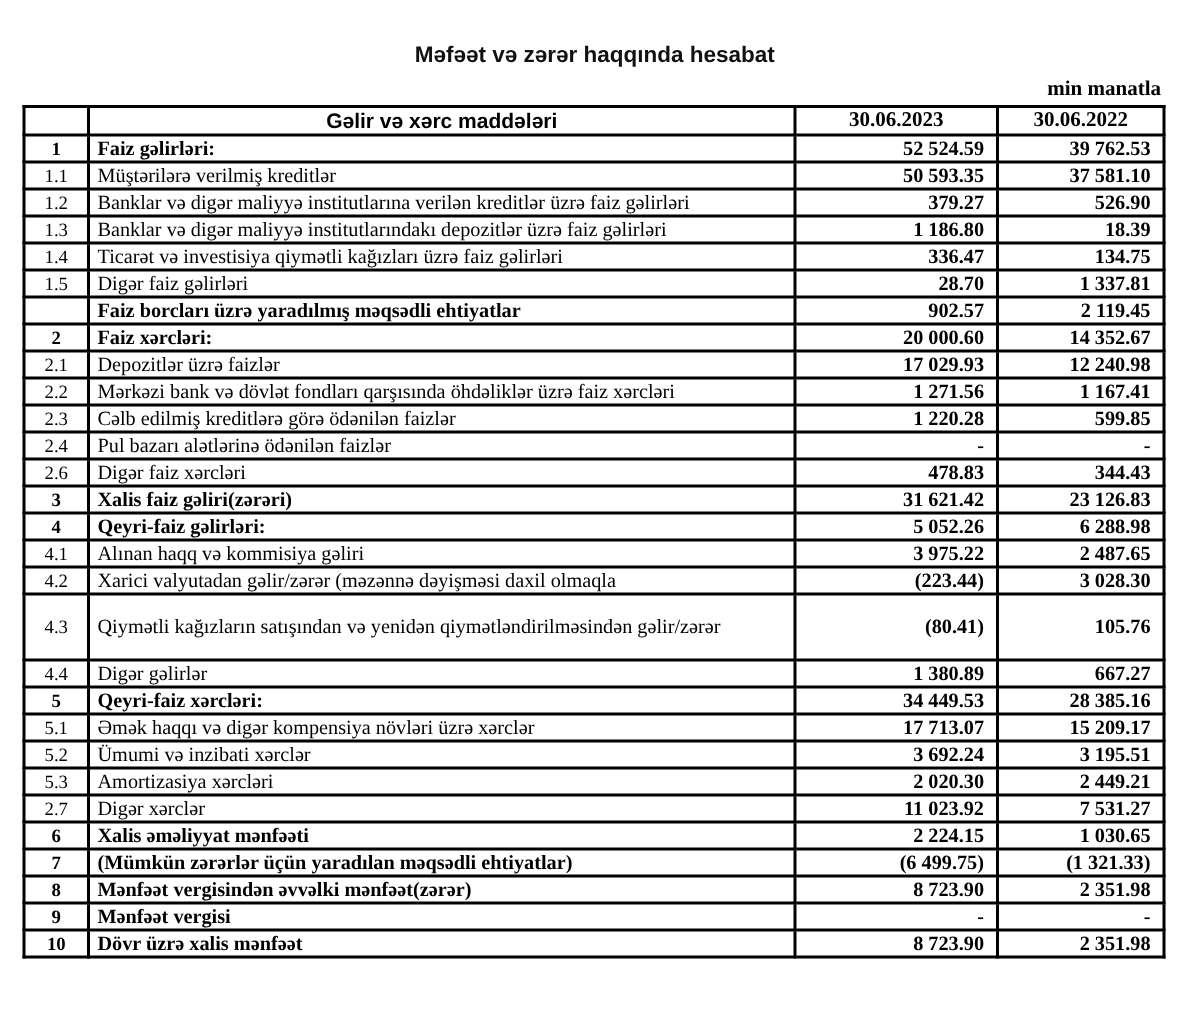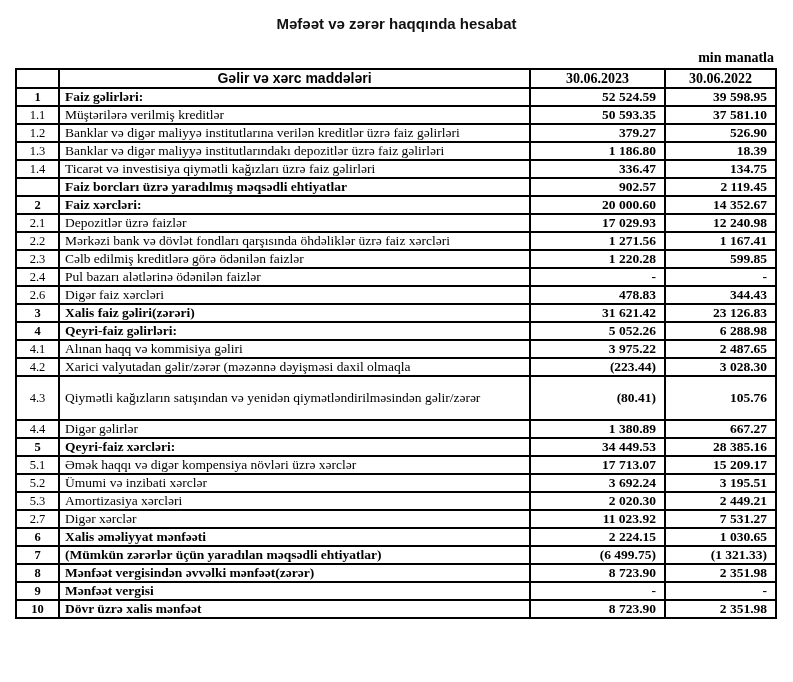--- a/index.html
+++ b/index.html
@@ -7,30 +7,30 @@
   .page {
     width: 793px;
     height: 682px;
     background: #ffffff;
     color: #000000;
     font-family: "Liberation Serif", serif;
     overflow: hidden;
     position: relative;
   }
   .report-title {
-    padding-top: 15px;
+    padding-top: 28px;
     text-align: center;
     font-family: "Liberation Sans", sans-serif;
     font-weight: bold;
     font-size: 15px;
     color: #111111;
   }
   .unit-label {
     width: 759px;
-    margin: 18px 0 2px 15px;
+    margin: 7px 0 2px 15px;
     text-align: right;
     font-family: "Liberation Serif", serif;
     font-weight: bold;
     font-size: 14px;
   }
   table.pl-table {
     border-collapse: collapse;
     table-layout: fixed;
     width: 760px;
     margin-left: 15px;
@@ -87,21 +87,21 @@
         <th class="desc-head">Gəlir və xərc maddələri</th>
         <th class="date-head">30.06.2023</th>
         <th class="date-head">30.06.2022</th>
       </tr>
     </thead>
     <tbody>
         <tr class="bold">
           <td class="num">1</td>
           <td class="desc">Faiz gəlirləri:</td>
           <td class="val">52 524.59</td>
-          <td class="val">39 598.95</td>
+          <td class="val">39 762.53</td>
         </tr>
         <tr>
           <td class="num">1.1</td>
           <td class="desc">Müştərilərə verilmiş kreditlər</td>
           <td class="val">50 593.35</td>
           <td class="val">37 581.10</td>
         </tr>
         <tr>
           <td class="num">1.2</td>
           <td class="desc">Banklar və digər maliyyə institutlarına verilən kreditlər üzrə faiz gəlirləri</td>
@@ -112,20 +112,26 @@
           <td class="num">1.3</td>
           <td class="desc">Banklar və digər maliyyə institutlarındakı depozitlər üzrə faiz gəlirləri</td>
           <td class="val">1 186.80</td>
           <td class="val">18.39</td>
         </tr>
         <tr>
           <td class="num">1.4</td>
           <td class="desc">Ticarət və investisiya qiymətli kağızları üzrə faiz gəlirləri</td>
           <td class="val">336.47</td>
           <td class="val">134.75</td>
+        </tr>
+        <tr>
+          <td class="num">1.5</td>
+          <td class="desc">Digər faiz gəlirləri</td>
+          <td class="val">28.70</td>
+          <td class="val">1 337.81</td>
         </tr>
         <tr class="bold">
           <td class="num"></td>
           <td class="desc">Faiz borcları üzrə yaradılmış məqsədli ehtiyatlar</td>
           <td class="val">902.57</td>
           <td class="val">2 119.45</td>
         </tr>
         <tr class="bold">
           <td class="num">2</td>
           <td class="desc">Faiz xərcləri:</td>

